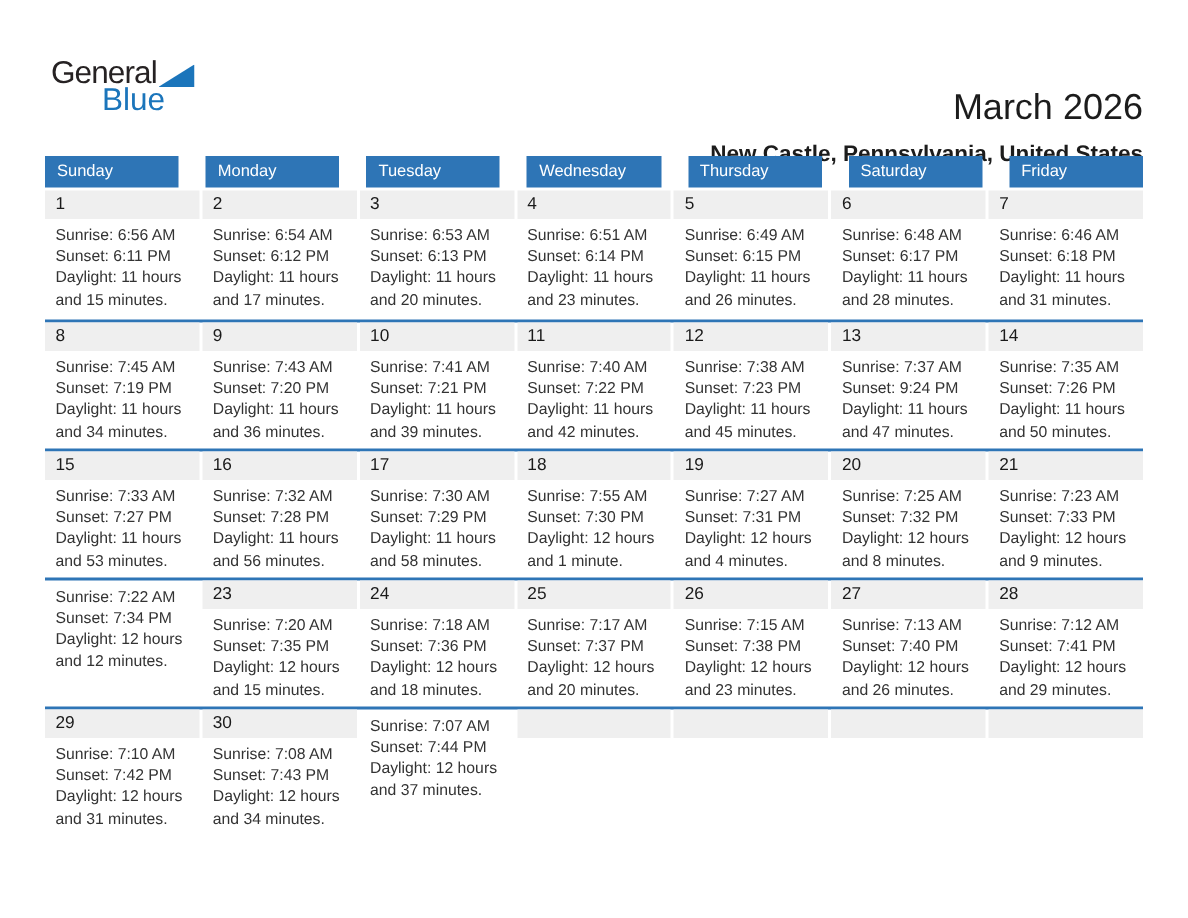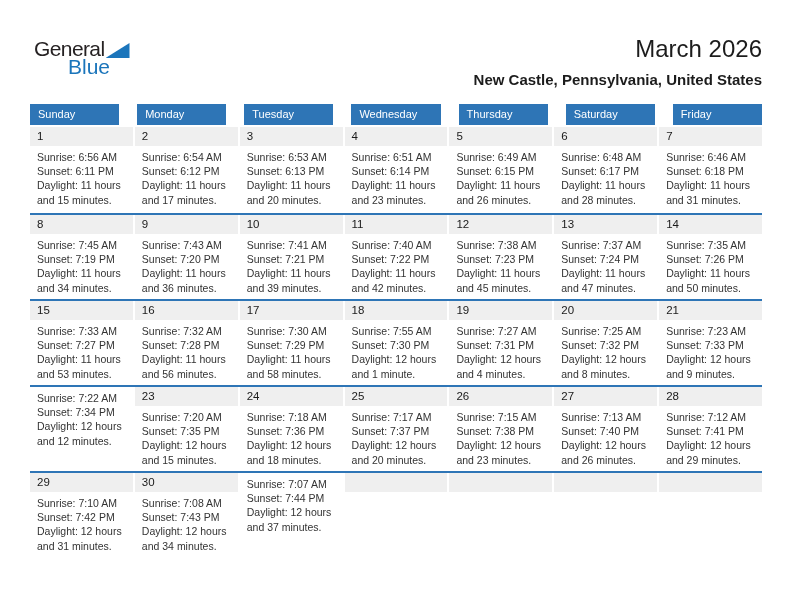--- a/index.html
+++ b/index.html
@@ -32,21 +32,21 @@
     clip-path: polygon(0 100%, 100% 0, 100% 100%);
     margin-left: 1px; margin-bottom: 1px;
   }
   .logo-blue-text {
     font-size: 21px; color: var(--logo-blue); line-height: 1;
     margin-left: 34px; margin-top: -3px;
   }
 
   
   .titles { position: absolute; right: 30px; top: 36px; text-align: right; }
-  .title { font-size: 24px; color: var(--text-dark); line-height: 1.1; }
+  .title { font-size: 24px; color: var(--text-dark); line-height: 1.1; margin-top: 23px; }
   .subtitle { font-size: 15px; font-weight: bold; color: var(--text-dark); margin-top: 9px; }
 
   
   .calendar { position: absolute; left: 30px; top: 104px; width: 732px; }
   .weekday-row {
     display: grid; grid-template-columns: repeat(7, 1fr); column-gap: 18px;
     margin-bottom: 2px;
   }
   .weekday-cell {
     background: var(--header-blue); color: #ffffff;
@@ -204,21 +204,21 @@
               <div>Sunrise: 7:38 AM</div>
               <div>Sunset: 7:23 PM</div>
               <div>Daylight: 11 hours</div>
               <div>and 45 minutes.</div>
             </div>
           </div>
           <div class="day-cell">
             <div class="day-band"><span>13</span></div>
             <div class="day-details">
               <div>Sunrise: 7:37 AM</div>
-              <div>Sunset: 7:24 PM</div>
+              <div>Sunset: 9:24 PM</div>
               <div>Daylight: 11 hours</div>
               <div>and 47 minutes.</div>
             </div>
           </div>
           <div class="day-cell">
             <div class="day-band"><span>14</span></div>
             <div class="day-details">
               <div>Sunrise: 7:35 AM</div>
               <div>Sunset: 7:26 PM</div>
               <div>Daylight: 11 hours</div>

